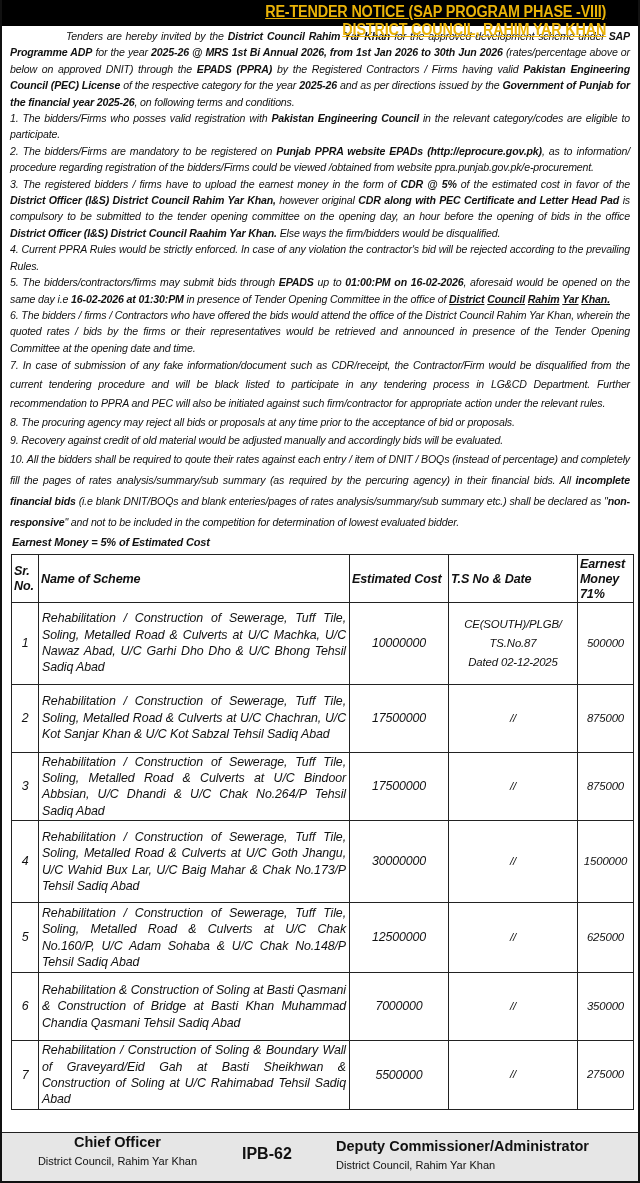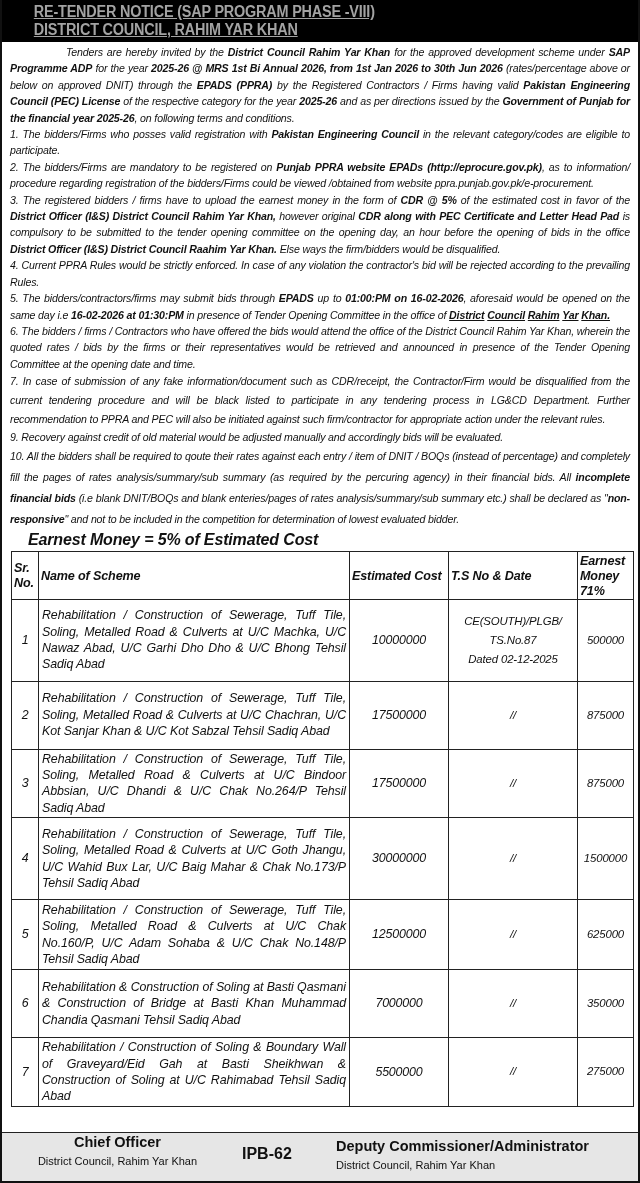--- a/index.html
+++ b/index.html
@@ -1,27 +1,27 @@
 <!DOCTYPE html>
 <html><head>
 <meta charset="utf-8">
 <style>
   html, body { margin: 0; padding: 0; background: #ffffff; }
   body { width: 640px; height: 1183px; overflow: hidden; font-family: "Liberation Sans Narrow", "Liberation Sans", sans-serif; color: #111; }
   .page { position: relative; width: 640px; height: 1183px; box-sizing: border-box; border: 2px solid #111; border-top: none; }
-  .header { background: #000; color: #a3a3a3; text-align: left; padding: 3px 0 4px 0; height: 42px; box-sizing: border-box; }
+  .header { background: #000; color: #eab308; text-align: right; padding: 3px 0 4px 0; height: 26px; box-sizing: border-box; }
   .header .t { font-family: "Liberation Sans", sans-serif; font-weight: bold; font-size: 16px; line-height: 18px; text-decoration: underline; letter-spacing: -0.2px; transform: scaleX(0.9); display: block; }
   .body { padding: 2px 8px 0 8px; font-size: 10.6px; line-height: 16.4px; text-align: justify; letter-spacing: -0.15px; font-style: italic; }
   .body p { margin: 0; }
   .intro { text-indent: 56px; }
   .cond7 { line-height: 19px; }
   .cond10 { line-height: 21px; }
   b { font-weight: bold; }
   .u { text-decoration: underline; font-weight: bold; }
-  .summary { font-family: "Liberation Sans", sans-serif; font-weight: bold; font-size: 16px; line-height: 19px; margin-left: 18px; }
+  .summary { font-family: "Liberation Sans", sans-serif; font-weight: bold; font-size: 11px; line-height: 19px; margin-left: 2px; }
   table { border-collapse: collapse; width: 623px; margin: 2px 0 0 1px; font-family: "Liberation Sans", sans-serif; }
   th, td { border: 1.5px solid #222; font-size: 12.4px; }
   th { font-weight: bold; font-size: 12.6px; line-height: 15px; padding: 2px 2px 0 2px; height: 31px; vertical-align: middle; }
   td { vertical-align: middle; text-align: center; }
   td.name { text-align: justify; text-align-last: left; font-size: 12.4px; line-height: 16.4px; padding: 1px 3px 1px 3px; letter-spacing: -0.1px; }
   td.sr { width: 24px; }
   td.ts { font-family: "Liberation Sans Narrow", "Liberation Sans", sans-serif; font-size: 11.4px; line-height: 19px; text-align: center; }
   .footer { position: absolute; left: 0; right: 0; bottom: 0; height: 48px; background: #e6e6e6; border-top: 1.5px solid #222; }
   .sig-left { position: absolute; left: 28px; top: 0; width: 175px; text-align: center; }
   .sig-right { position: absolute; right: 22px; top: 4px; width: 280px; }
@@ -48,20 +48,21 @@
     <p><span>3. The registered bidders / firms have to upload the earnest money in the form of </span><b>CDR @ 5%</b><span> of the estimated cost in favor of the </span><b>District Officer (I&amp;S) District Council Rahim Yar Khan,</b><span> however original </span><b>CDR along with PEC Certificate and Letter Head Pad</b><span> is compulsory to be submitted to the tender opening committee on the opening day, an hour before the opening of bids in the office </span><b>District Officer (I&amp;S) District Council Raahim Yar Khan.</b><span> Else ways the firm/bidders would be disqualified.</span></p>
 
     <p>4. Current PPRA Rules would be strictly enforced. In case of any violation the contractor's bid will be rejected according to the prevailing Rules.</p>
 
     <p><span>5. The bidders/contractors/firms may submit bids through </span><b>EPADS</b><span> up to </span><b>01:00:PM on 16-02-2026</b><span>, aforesaid would be opened on the same day i.e </span><b>16-02-2026  at 01:30:PM</b><span> in presence of Tender Opening Committee in the office of </span><span class="u">District</span> <span class="u">Council</span> <span class="u">Rahim</span> <span class="u">Yar</span> <span class="u">Khan.</span></p>
 
     <p>6. The bidders / firms / Contractors who have offered the bids would attend the office of the District Council Rahim Yar Khan, wherein the quoted rates / bids by the firms or their representatives would be retrieved and announced in presence of the Tender Opening Committee at the opening date and time.</p>
 
     <p class="cond7">7. In case of submission of any fake information/document such as CDR/receipt, the Contractor/Firm would be disqualified from the current tendering procedure and will be black listed to participate in any tendering process in LG&amp;CD Department. Further recommendation to PPRA and PEC will also be initiated against such firm/contractor for appropriate action under the relevant rules.</p>
 
+    <p class="cond7">8. The procuring agency may reject all bids or proposals at any time prior to the acceptance of bid or proposals.</p>
 
     <p>9. Recovery against credit of old material would be adjusted manually and accordingly bids will be evaluated.</p>
 
     <p class="cond10"><span>10. All the bidders shall be required to qoute their rates against each entry / item of DNIT / BOQs (instead of percentage) and completely fill the pages of rates analysis/summary/sub summary (as required by the percuring agency) in their financial bids. All </span><b>incomplete financial bids</b><span> (i.e blank DNIT/BOQs and blank enteries/pages of rates analysis/summary/sub summary etc.) shall be declared as "</span><b>non-responsive</b><span>" and not to be included in the competition for determination of lowest evaluated bidder.</span></p>
 
     <div class="summary">Earnest Money = 5% of Estimated Cost</div>
 
     <table>
       <thead>
         <tr>

